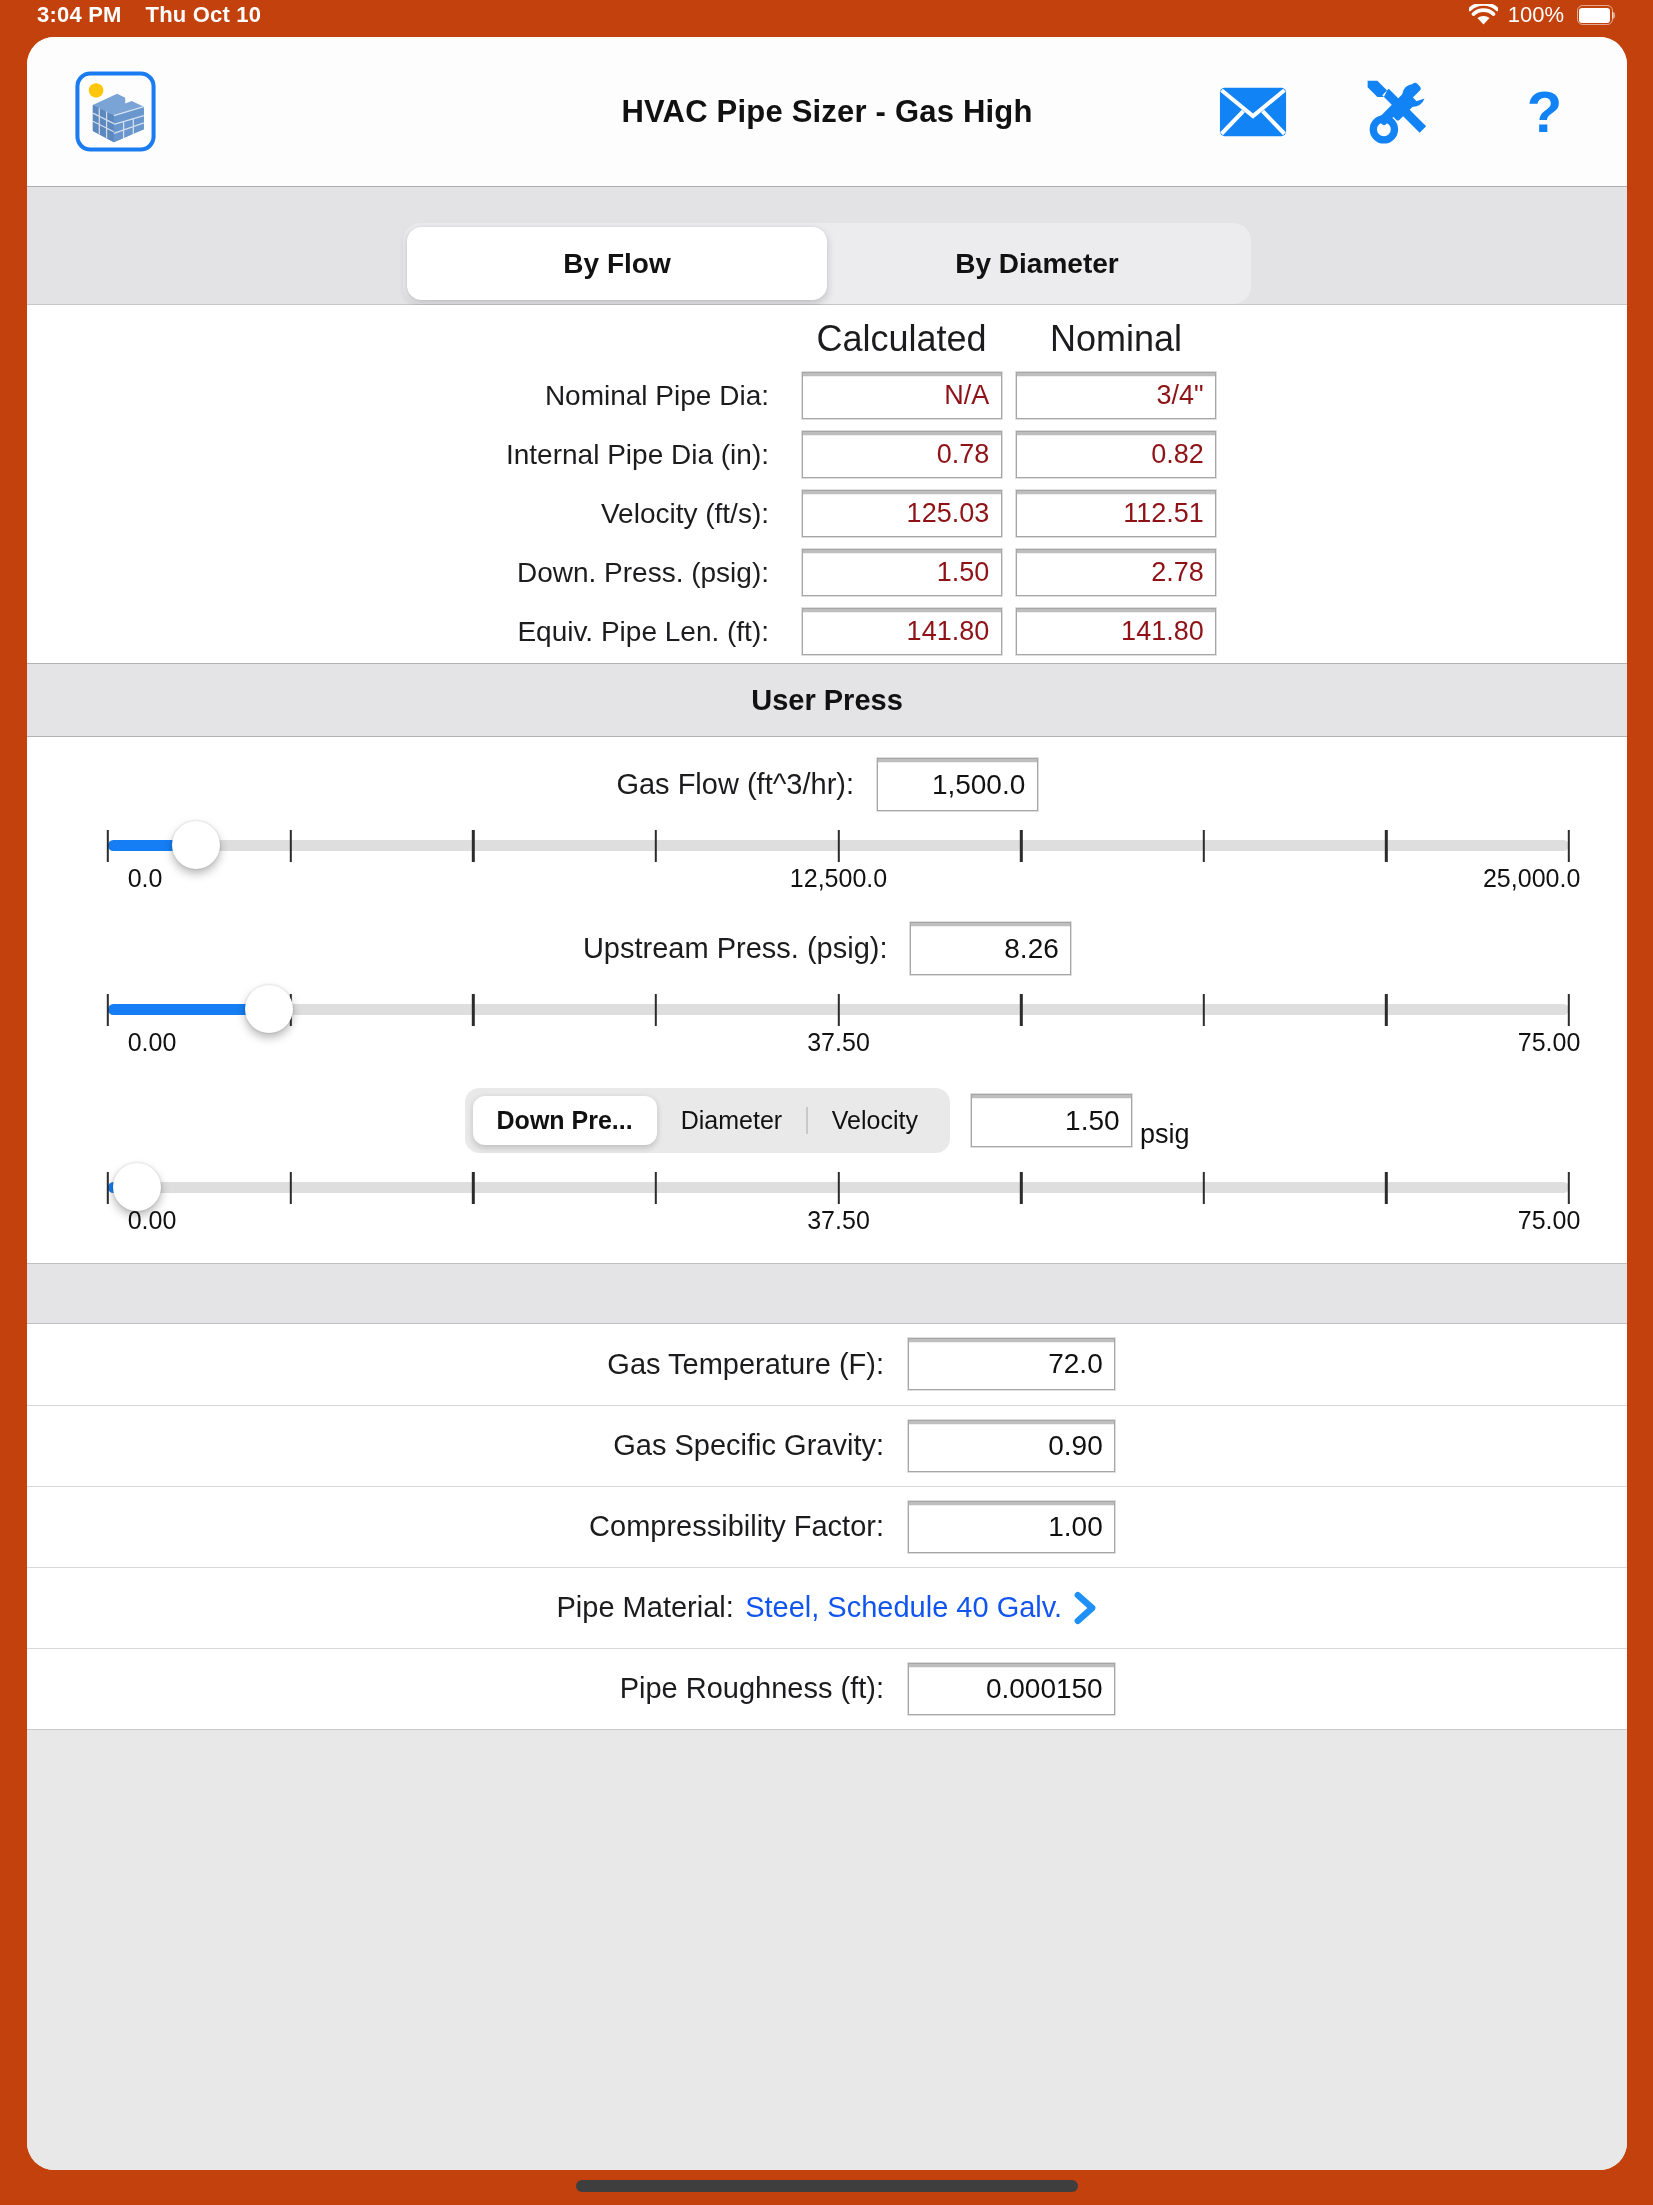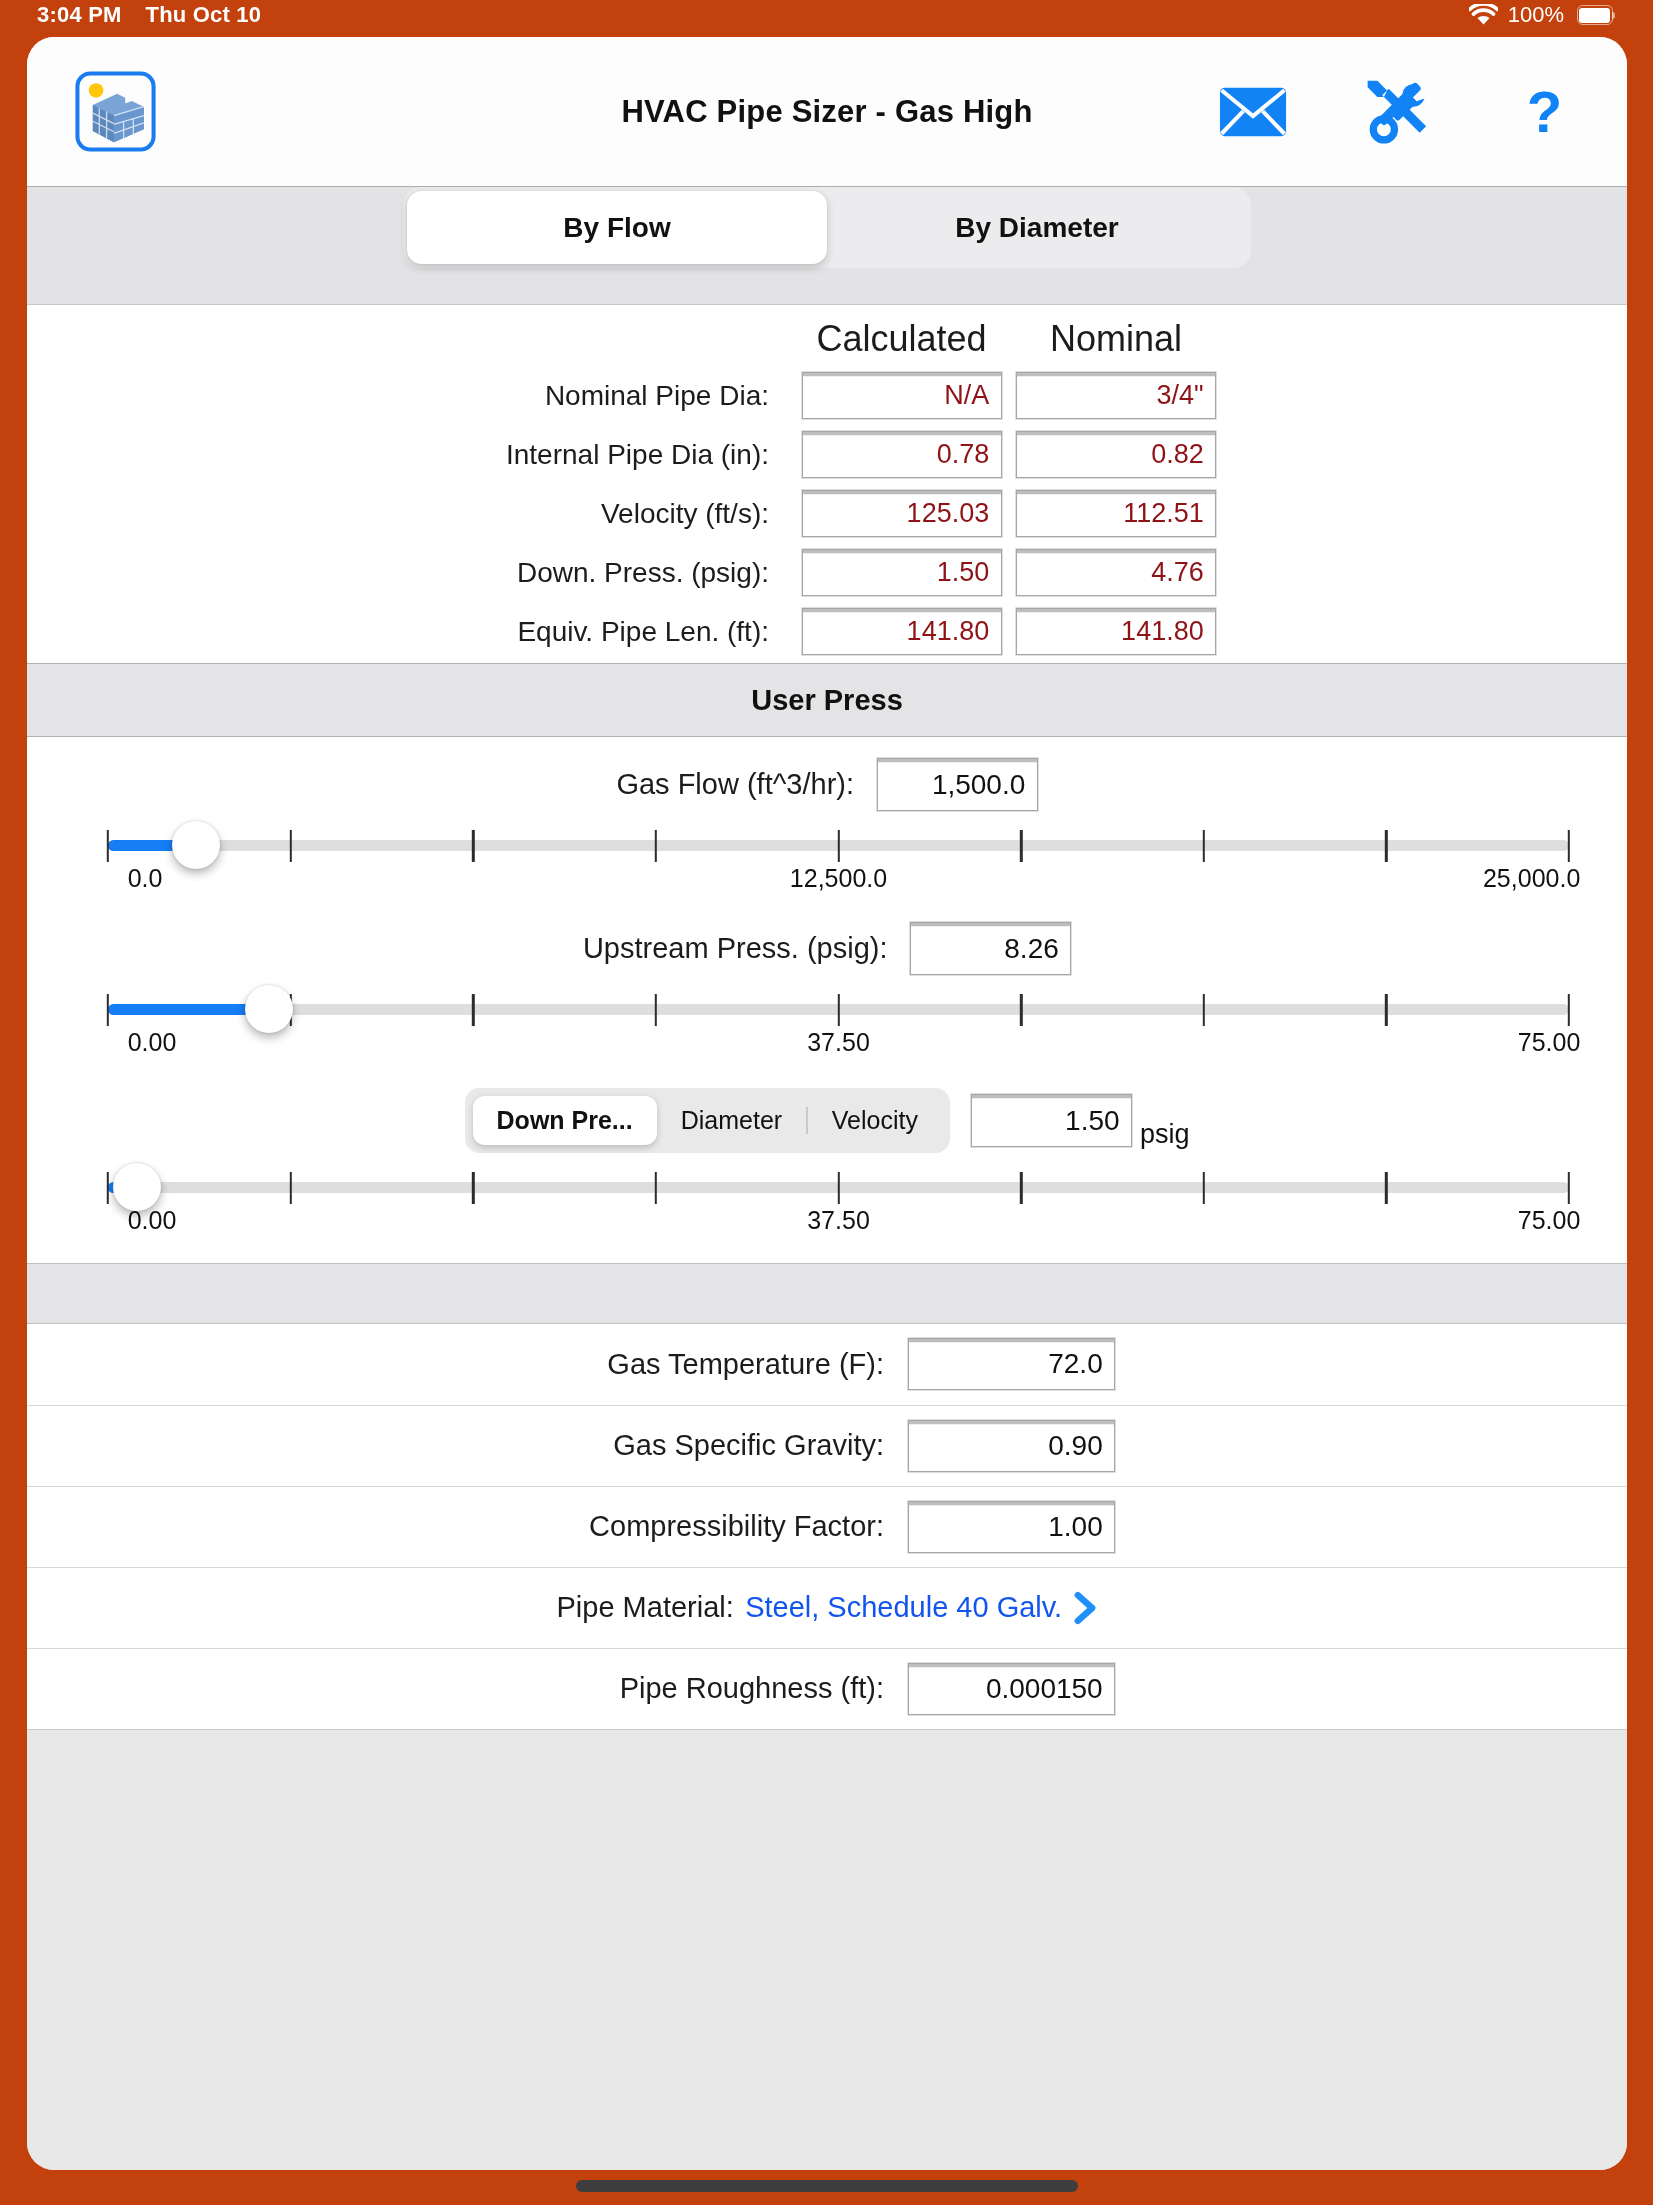--- a/index.html
+++ b/index.html
@@ -23,21 +23,21 @@
   
   .hdr { height:149px; background:#fdfdfd; display:flex; align-items:center; padding:0 48px; position:relative; }
   .logo-btn { width:81px; height:81px; flex:0 0 auto; }
   .hdr-title { position:absolute; left:0; right:0; text-align:center; font-size:31px; font-weight:700; color:#111; letter-spacing:0.2px; }
   .hdr-actions { margin-left:auto; display:flex; align-items:center; gap:77px; z-index:2; }
   .icon-btn { width:69px; height:60px; display:flex; align-items:center; justify-content:center; }
   .help-q { font-size:58px; font-weight:800; color:#1283f5; line-height:1; }
 
   
   .seg-band { height:119px; background:#e3e3e5; border-top:1.6px solid #adadaf; border-bottom:1.6px solid #c7c7c9;
-    display:flex; align-items:flex-start; justify-content:center; }
+    display:flex; align-items:flex-end; justify-content:center; }
   .seg1 { width:848px; height:81px; background:#ececee; border-radius:18px; display:flex; padding:4px; }
   .seg1-item { flex:1; display:flex; align-items:center; justify-content:center; font-size:28px; font-weight:600; color:#111; border-radius:14.5px; }
   .seg1-item.selected { background:#fff; box-shadow:0 3.2px 8px rgba(0,0,0,.18), 0 0 1.6px rgba(0,0,0,.08); }
 
   
   .results { padding:13px 0 8px 0; background:#fff; }
   .res-grid { display:grid; grid-template-columns:760px 200px 200px; column-gap:14.5px; row-gap:12px; align-items:center; }
   .res-colhead { text-align:center; font-size:36px; color:#1c1c1e; }
   .res-label { text-align:right; padding-right:18px; font-size:28px; color:#1c1c1e; }
   .vbox { height:47px; background:#fff; border:1.6px solid #a6a6a6; box-shadow:inset 0 3.2px 0 rgba(125,125,125,.5), 0 0 0 0.8px #d6d6d6;
@@ -170,21 +170,21 @@
         <div class="res-label">Internal Pipe Dia (in):</div>
         <div class="vbox red">0.78</div>
         <div class="vbox red">0.82</div>
 
         <div class="res-label">Velocity (ft/s):</div>
         <div class="vbox red">125.03</div>
         <div class="vbox red">112.51</div>
 
         <div class="res-label">Down. Press. (psig):</div>
         <div class="vbox red">1.50</div>
-        <div class="vbox red">4.76</div>
+        <div class="vbox red">2.78</div>
 
         <div class="res-label">Equiv. Pipe Len. (ft):</div>
         <div class="vbox red">141.80</div>
         <div class="vbox red">141.80</div>
       </div>
     </div>
 
     <div class="ui-band">
       <span>User Press</span>
     </div>

